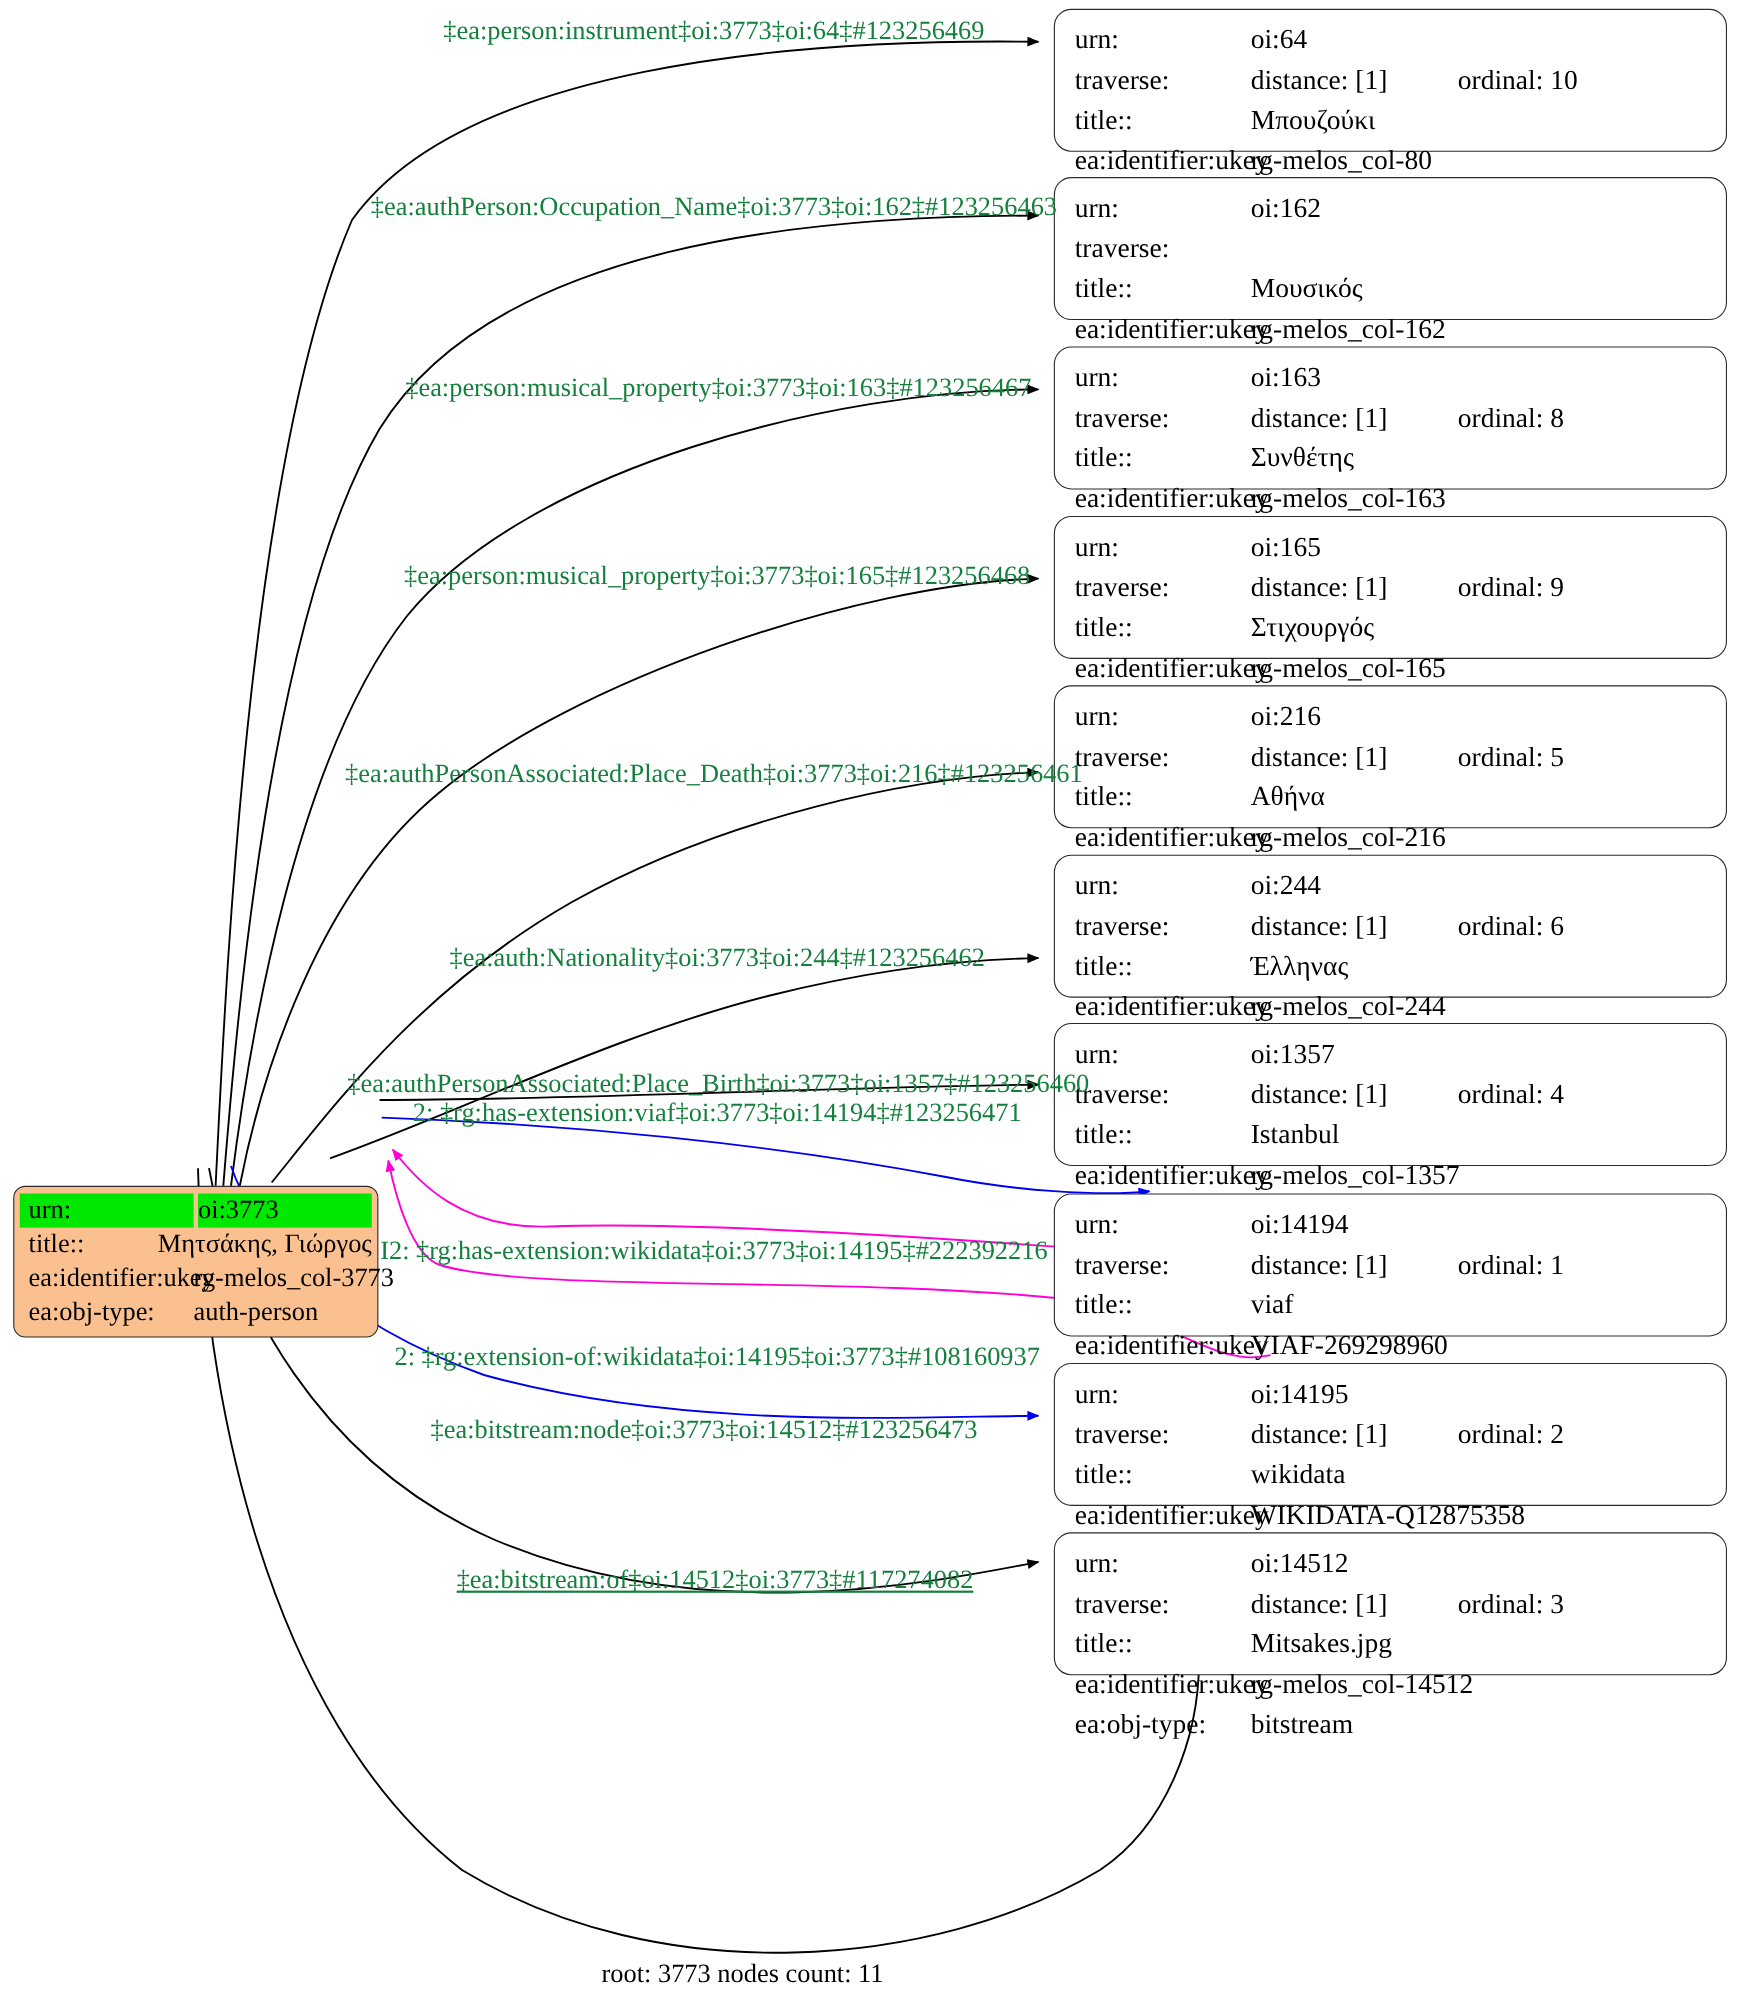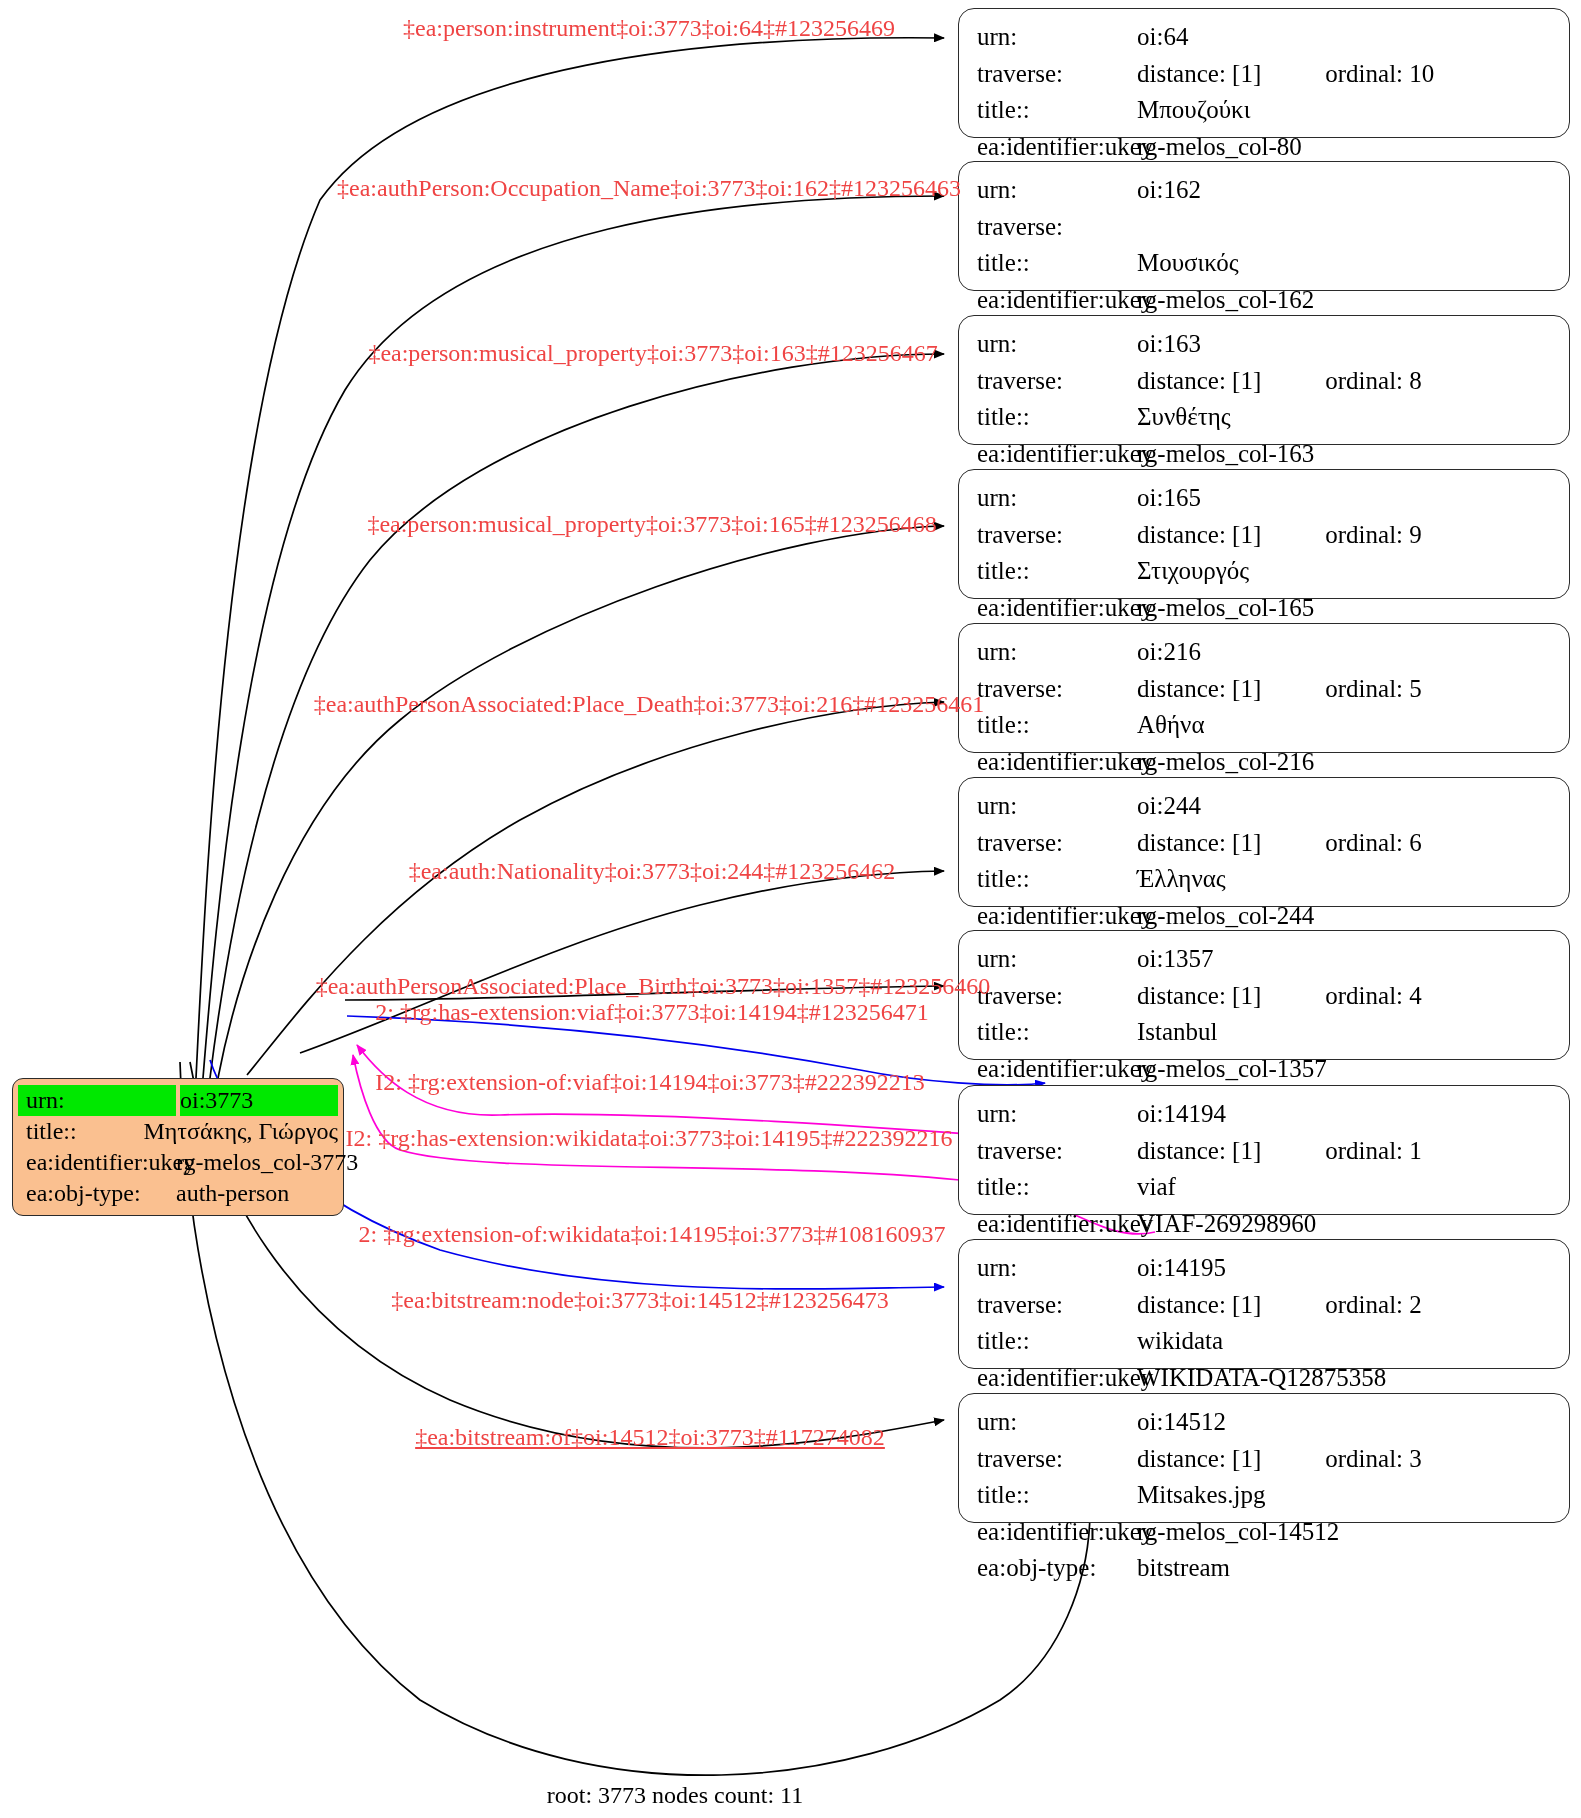--- a/index.html
+++ b/index.html
@@ -79,21 +79,21 @@
     background: #00e800;
   }
   #root-node .node-row.hl .cell-key { margin-right: 4px; }
 
   
   .edge-label {
     position: absolute;
     font-size: 24px;
     line-height: 1;
     white-space: nowrap;
-    color: #ef4444;
+    color: #15803d;
     text-align: right;
   }
   .edge-label.c { transform: translateX(-50%); }
 
   
   #graph-caption {
     position: absolute;
     font-size: 24px;
     white-space: nowrap;
     transform: translateX(-50%);
@@ -419,21 +419,20 @@
   <div class="edge-label c" style="left:652px; top:512px;">‡ea:person:musical_property‡oi:3773‡oi:165‡#123256468</div>
 
   <div class="edge-label c" style="left:649px; top:692px;">‡ea:authPersonAssociated:Place_Death‡oi:3773‡oi:216‡#123256461</div>
 
   <div class="edge-label c" style="left:652px; top:859px;">‡ea:auth:Nationality‡oi:3773‡oi:244‡#123256462</div>
 
   <div class="edge-label c" style="left:653px; top:974px;">‡ea:authPersonAssociated:Place_Birth‡oi:3773‡oi:1357‡#123256460</div>
 
   <div class="edge-label c" style="left:652px; top:1000px;">2: ‡rg:has-extension:viaf‡oi:3773‡oi:14194‡#123256471</div>
 
-  <div class="edge-label c" style="left:650px; top:1070px;">I2: ‡rg:extension-of:viaf‡oi:14194‡oi:3773‡#222392213</div>
 
   <div class="edge-label c" style="left:649px; top:1126px;">I2: ‡rg:has-extension:wikidata‡oi:3773‡oi:14195‡#222392216</div>
 
   <div class="edge-label c" style="left:652px; top:1222px;">2: ‡rg:extension-of:wikidata‡oi:14195‡oi:3773‡#108160937</div>
 
   <div class="edge-label c" style="left:640px; top:1288px;">‡ea:bitstream:node‡oi:3773‡oi:14512‡#123256473</div>
 
   <div class="edge-label c" style="left:650px; top:1425px;text-decoration:underline;">‡ea:bitstream:of‡oi:14512‡oi:3773‡#117274082</div>
 
   <div id="graph-caption" style="left:675px; top:1782px;">root: 3773 nodes count: 11</div>

